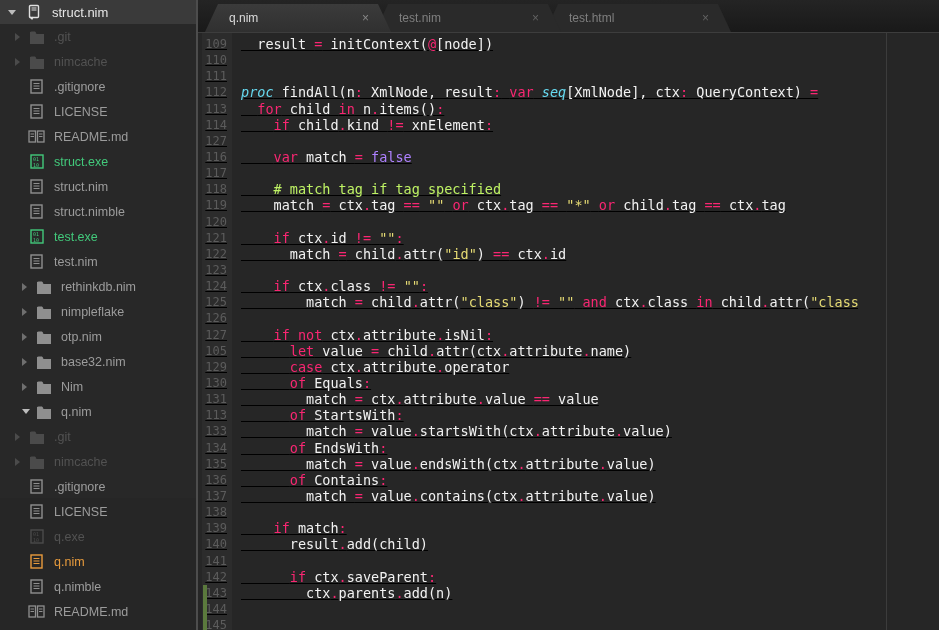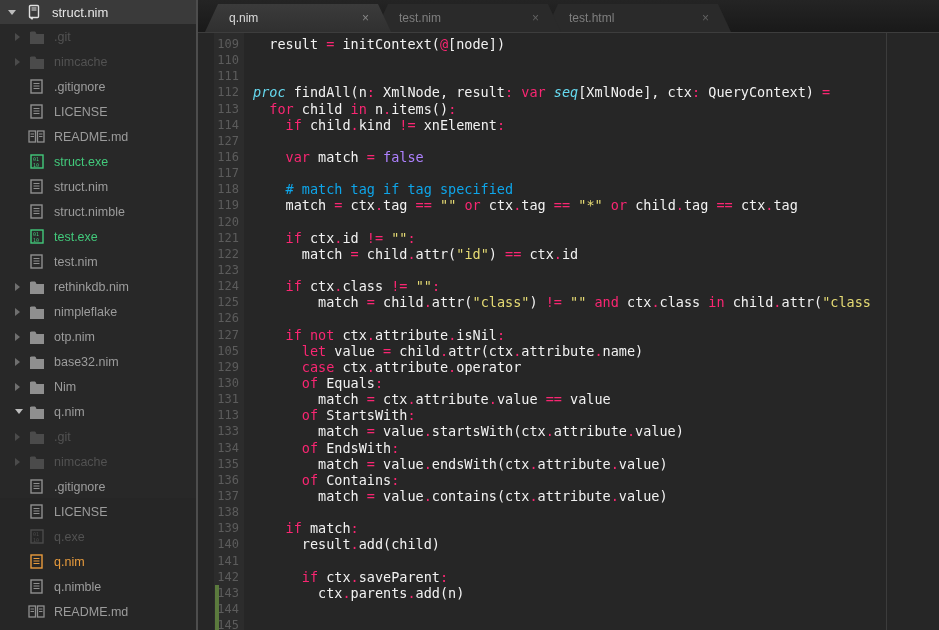--- a/index.html
+++ b/index.html
@@ -9,21 +9,21 @@
     -webkit-font-smoothing:antialiased;
   }
   
   .sidebar{position:absolute;left:0;top:0;width:196px;height:498px;background:#282828;}
   .sb-header{height:24px;background:#3a3a3a;display:flex;align-items:center;color:#e6e6e6;font-size:13px;}
   .sb-header .hdr-chev{margin-left:8px;}
   .sb-header .hdr-icon{margin-left:10px;margin-right:10px;display:flex;}
   .tree{position:relative;}
   .tree-item{height:25px;display:flex;align-items:center;font-size:12.5px;cursor:default;}
   .tree-item .label{margin-left:9px;}
-  .lvl0{padding-left:15px;}
+  .lvl0{padding-left:22px;}
   .lvl1{padding-left:15px;}
   .arrowbox{width:13px;display:flex;justify-content:flex-start;flex:none;}
   .chev-right{width:0;height:0;border-left:5px solid #6f6f6f;border-top:4px solid transparent;border-bottom:4px solid transparent;}
   .chev-down{width:0;height:0;border-top:5px solid #bdbdbd;border-left:4px solid transparent;border-right:4px solid transparent;}
   .dim .chev-right{border-left-color:#4b4b4b;}
   .iconbox{width:17px;display:flex;justify-content:center;flex:none;}
   .tone-normal{color:#9c9c9c;}
   .tone-dim{color:#525252;}
   .tone-green{color:#42c97b;}
   .tone-orange{color:#e89b3c;}
@@ -33,32 +33,32 @@
   .main{position:absolute;left:198px;top:0;width:741px;height:630px;}
   .tabbar{height:32px;background:linear-gradient(#242424,#191919);border-bottom:1px solid #3d3d3d;display:flex;align-items:flex-end;padding-left:7px;position:relative;}
   .tab{position:relative;height:28px;width:186px;margin-right:-16px;display:flex;align-items:center;
        clip-path:polygon(0 100%,13px 0,calc(100% - 13px) 0,100% 100%);
        background:#2a2a2a;color:#7f7f7f;font-size:12px;}
   .tab.active{background:linear-gradient(#3b3b3b,#303030);color:#dcdcdc;}
   .tab .tab-label{margin-left:24px;flex:1;white-space:nowrap;overflow:hidden;}
   .tab .tab-close{margin-right:22px;font-size:12px;color:#878787;line-height:1;}
   .tab:not(.active) .tab-close{color:#616161;}
   
-  .editor{position:absolute;left:16px;top:33px;width:656px;height:597px;display:flex;background:#262626;}
+  .editor{position:absolute;left:4px;top:33px;width:656px;height:597px;display:flex;background:#262626;text-decoration:underline;}
   .gutter{width:30px;flex:none;background:#2c2c2c;padding-top:3px;position:relative;}
   .ln{height:16.15px;line-height:16.15px;text-align:right;padding-right:5px;
       font-family:"DejaVu Sans Mono",monospace;font-size:12px;color:#5c5c5c;}
   .code{flex:1;padding-top:3px;padding-left:9px;position:relative;overflow:hidden;}
   .cl{height:16.15px;line-height:16.15px;white-space:pre;
       font-family:"DejaVu Sans Mono",monospace;font-size:13.5px;color:#f2f2f2;}
   .tk-p{color:#f2f2f2;}
   .tk-k{color:#f92672;}
   .tk-t{color:#66d9ef;font-style:italic;}
   .tk-s{color:#e6db74;}
-  .tk-c{color:#0ea5e9;}
+  .tk-c{color:#bef264;}
   .tk-l{color:#ae81ff;}
   .ruler{position:absolute;left:688px;top:33px;width:1px;height:597px;background:#3c3c3c;pointer-events:none;}
   .diffmark{position:absolute;left:1px;width:4px;background:#5b7a3d;}
 </style>
 </head>
 <body>
 
 <div class="sidebar">
   <div class="sb-header">
     <span class="hdr-chev chev-down"></span>

